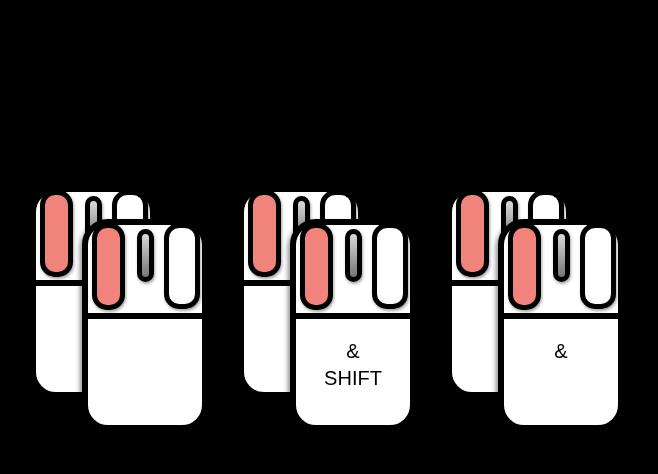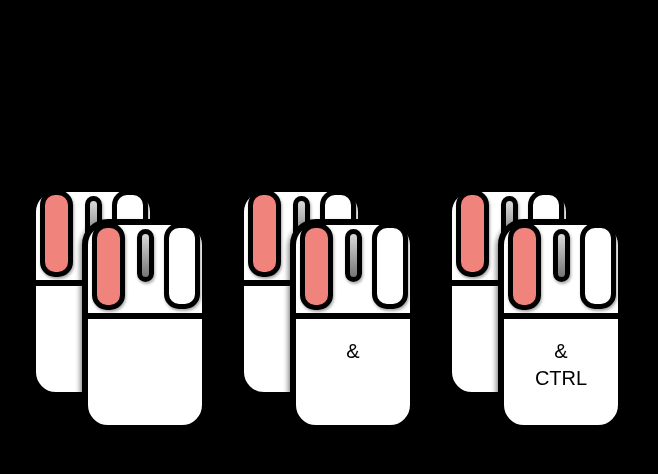--- a/index.html
+++ b/index.html
@@ -122,20 +122,21 @@
     </div>
     <div class="mouse front">
       <div class="buttons">
         <div class="btn left"></div>
         <div class="btn wheel"></div>
         <div class="btn right"></div>
       </div>
       <div class="mbody">
         <div class="mlabel">
           <div>&amp;</div>
+          <div>SHIFT</div>
         </div>
       </div>
     </div>
   </div>
 
   <div class="group g3">
     <div class="mouse back">
       <div class="buttons">
         <div class="btn left"></div>
         <div class="btn wheel"></div>
@@ -145,19 +146,18 @@
     </div>
     <div class="mouse front">
       <div class="buttons">
         <div class="btn left"></div>
         <div class="btn wheel"></div>
         <div class="btn right"></div>
       </div>
       <div class="mbody">
         <div class="mlabel">
           <div>&amp;</div>
-          <div>CTRL</div>
         </div>
       </div>
     </div>
   </div>
 
 </div>
 
 </body></html>

